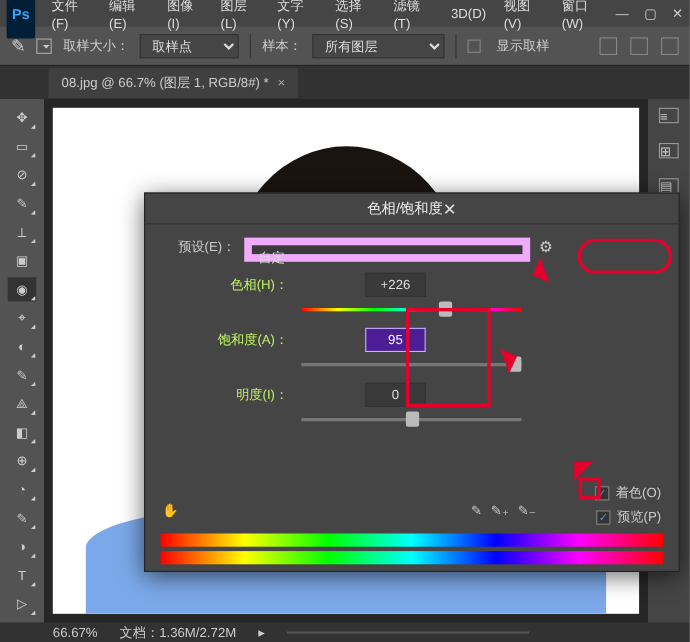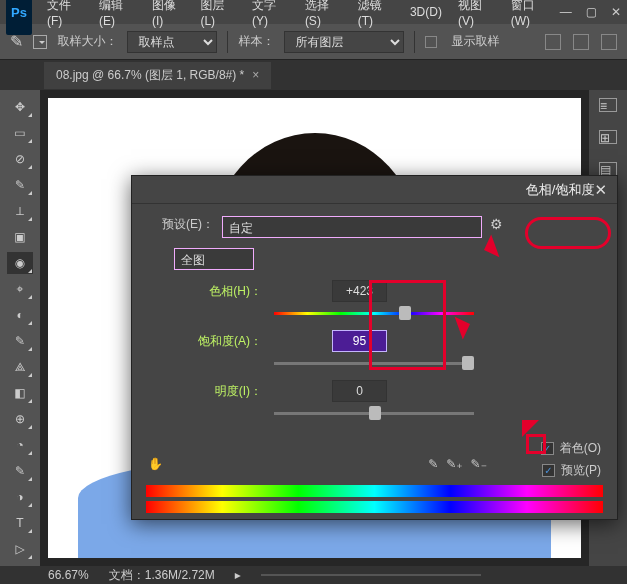--- a/index.html
+++ b/index.html
@@ -28,27 +28,27 @@
 .canvas .img{background:#fff;width:100%;height:100%;position:relative;overflow:hidden}
 .hair{position:absolute;left:50%;top:35px;transform:translateX(-50%);width:210px;height:230px;background:#1a1410;border-radius:50% 50% 45% 45%}
 .face{position:absolute;left:50%;top:140px;transform:translateX(-50%);width:95px;height:120px;background:#e8c0a8;border-radius:50%}
 .shirt{position:absolute;left:30px;right:30px;bottom:0;height:100px;background:#7ba8e8;border-radius:40% 40% 0 0}
 .rpanel{width:38px;background:#454545;display:flex;flex-direction:column;align-items:center;padding-top:8px;gap:18px}
 .rpanel .ric{width:18px;height:14px;border:1px solid #999}
 .status{position:absolute;bottom:0;left:0;right:0;height:18px;background:#323232;display:flex;align-items:center;padding-left:48px;gap:20px;color:#aaa;font-size:11px}
 .status .pr{width:220px;height:2px;background:#555}
 
 .dlg{position:absolute;left:131px;top:175px;width:487px;height:345px;background:#454545;border:1px solid #222;box-shadow:0 4px 20px rgba(0,0,0,.6)}
-.dlg .titlebar{height:28px;display:flex;align-items:center;justify-content:flex-end;padding:0 10px;border-bottom:1px solid #333}
+.dlg .titlebar{height:28px;display:flex;align-items:center;justify-content:center;padding:0 10px;border-bottom:1px solid #333}
 .dlg .titlebar .ttl{color:#eee;font-size:13px}
 .dlg .titlebar .cx{color:#ddd;font-size:15px}
 .dlg .body{padding:12px;position:relative;height:calc(100% - 28px)}
 .row{display:flex;gap:8px;margin-bottom:10px}
 .lbl{width:70px;text-align:right;color:#ccc}
-.sel{background:#3a3a3a;border:1px solid #f0abfc;color:#ddd;padding:3px 6px;width:260px;height:22px}
+.sel{background:#3a3a3a;border:7px solid #f0abfc;color:#ddd;padding:3px 6px;width:260px;height:22px}
 .sel.sm{width:80px}
 .gear{width:16px;height:16px;color:#ccc;font-size:14px}
 .sliders{margin-left:30px;margin-top:6px}
 .srow{display:flex;align-items:center;gap:10px;margin-bottom:4px}
 .slbl{width:88px;text-align:right;color:#bef264}
 .numbox{width:55px;height:22px;background:#3a3a3a;border:1px solid #333;color:#ddd;text-align:center;line-height:20px}
 .numbox.hl{border:1px solid #c4b5fd;background:#4c1d95;color:#fff}
 .slider{width:200px;height:14px;position:relative;margin:2px 0 10px 100px}
 .slider .track{position:absolute;top:6px;left:0;right:0;height:3px;background:linear-gradient(90deg,red,yellow,lime,cyan,blue,magenta,red)}
 .slider.gray .track{background:#777}
@@ -214,29 +214,26 @@
   <div class="titlebar">
     <span class="ttl">色相/饱和度</span>
     <span class="cx">✕</span>
   </div>
   <div class="body">
     <div class="row">
       <span class="lbl">预设(E)：</span>
       <div class="sel">自定</div>
       <span class="gear">⚙</span>
     </div>
-    <div class="row" style="margin-left:30px">
-      <div class="sel sm">全图</div>
-    </div>
 
     <div class="sliders">
       <div class="srow">
         <span class="slbl">色相(H)：</span>
         <div style="width:50px"></div>
-        <div class="numbox">+423</div>
+        <div class="numbox">+226</div>
       </div>
       <div class="slider">
           <div class="track"></div>
           <div class="thumb" style="left:125px"></div>
         </div>
 
       <div class="srow">
         <span class="slbl">饱和度(A)：</span>
         <div style="width:50px"></div>
         <div class="numbox hl">95</div>

